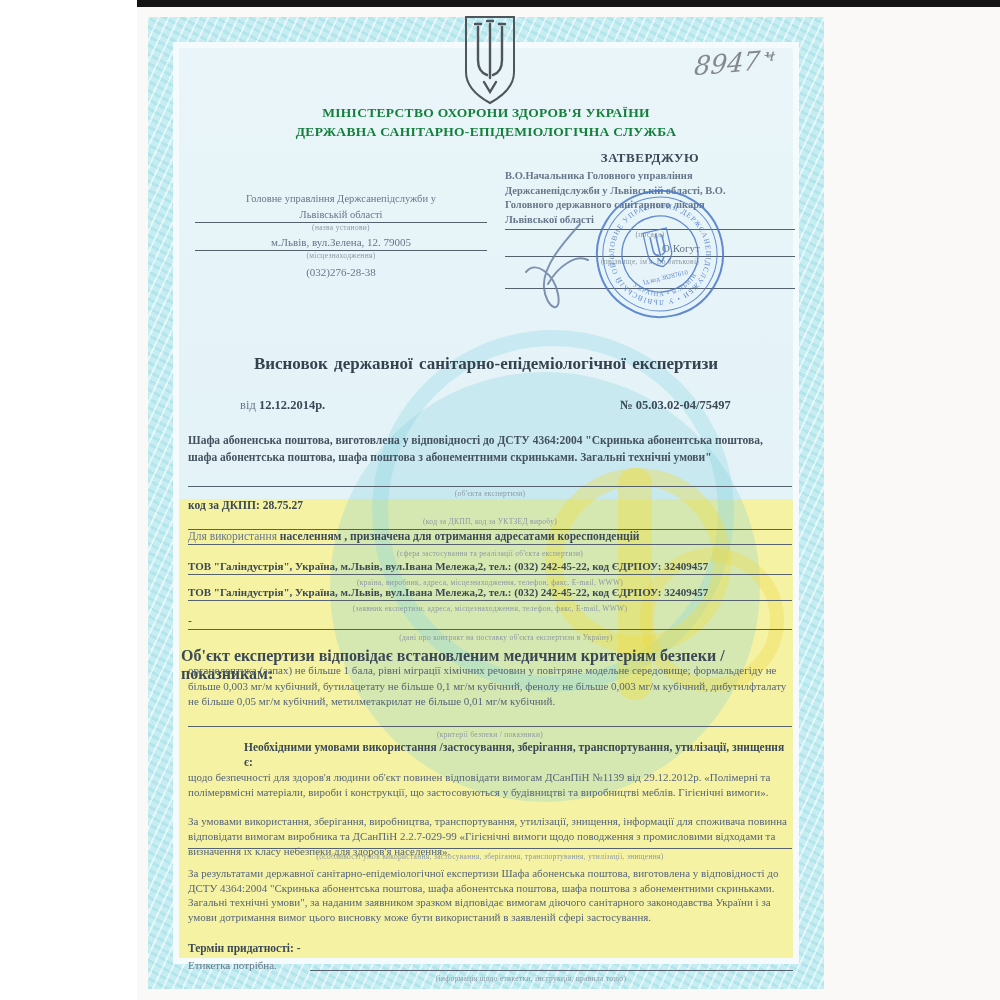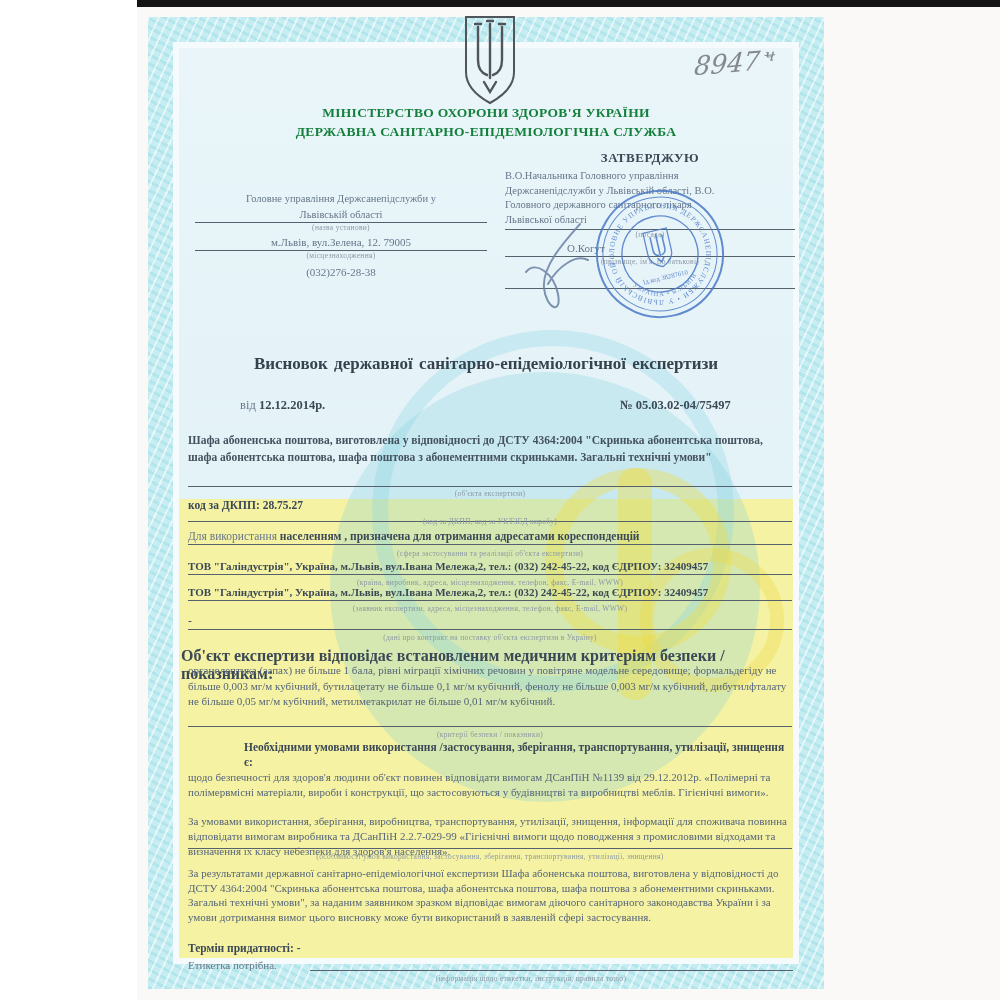--- a/index.html
+++ b/index.html
@@ -86,28 +86,28 @@
     <div class="t gray" style="font-size:10.5px;line-height:14.5px;">Головне управління Держсанепідслужби у</div>
     <div class="t gray ul" style="font-size:10.5px;line-height:15px;">Львівській області</div>
     <div class="cap">(назва установи)</div>
     <div class="t gray ul" style="font-size:11px;line-height:16px;margin-top:2px;">м.Львів, вул.Зелена, 12. 79005</div>
     <div class="cap">(місцезнаходження)</div>
     <div class="t gray" style="font-size:11px;margin-top:4px;">(032)276-28-38</div>
   </div>
 
   <div class="abs" style="left:505px;top:150px;width:290px;">
     <div class="b ctr" style="font-size:13px;letter-spacing:.5px;">ЗАТВЕРДЖУЮ</div>
-    <div class="t gray" style="font-size:10.5px;line-height:14.5px;margin-top:3px;">
+    <div class="t gray" style="font-size:10.5px;line-height:14.5px;margin-top:3px;font-weight:bold;">
       <div>В.О.Начальника Головного управління</div>
       <div>Держсанепідслужби у Львівській області, В.О.</div>
       <div>Головного державного санітарного лікаря</div>
       <div class="ul" style="padding-bottom:2px;">Львівської області</div>
     </div>
     <div class="cap">(посада)</div>
-    <div class="t gray ul" style="font-size:11px;line-height:15px;margin-top:2px;padding-left:62px;">О.Когут</div>
+    <div class="t gray ul" style="font-size:11px;line-height:15px;margin-top:2px;padding-left:62px;text-align:center;">О.Когут</div>
     <div class="cap">(прізвище, ім'я, по батькові)</div>
     <div class="ul" style="height:22px;"></div>
   </div>
 
   <div class="abs sig">
     <svg width="80" height="105" viewBox="0 0 80 105">
       <path d="M62,4 C46,22 24,46 26,68 C28,88 44,96 40,74 C36,54 18,40 8,52 M30,64 C40,46 58,34 70,40" fill="none" stroke="#6b80a4" stroke-width="2" stroke-linecap="round"></path>
     </svg>
   </div>
 
@@ -143,38 +143,38 @@
   <div class="abs" style="left:240px;top:398px;font-size:12.5px;">
     <span class="gray">від</span>
     <span class="b">12.12.2014р.</span>
   </div>
   <div class="abs b" style="left:620px;top:398px;font-size:12.5px;">№ 05.03.02-04/75497</div>
 
   <div class="abs t" style="left:188px;top:432px;width:604px;font-weight:600;">Шафа абоненська поштова, виготовлена у відповідності до ДСТУ 4364:2004 "Скринька абонентська поштова, шафа абонентська поштова, шафа поштова з абонементними скриньками. Загальні технічні умови"</div>
   <div class="abs ul" style="left:188px;top:472px;width:604px;height:14px;"></div>
   <div class="abs cap" style="left:188px;top:489px;width:604px;">(об'єкта експертизи)</div>
 
-  <div class="abs b ul" style="left:188px;top:499px;width:604px;font-size:11.5px;padding-bottom:10px;">код за ДКПП: 28.75.27</div>
+  <div class="abs b ul" style="left:188px;top:499px;width:604px;font-size:11.5px;padding-bottom:18px;">код за ДКПП: 28.75.27</div>
   <div class="abs cap" style="left:188px;top:517px;width:604px;">(код за ДКПП, код за УКТЗЕД виробу)</div>
 
   <div class="abs ul" style="left:188px;top:530px;width:604px;font-size:11.5px;padding-bottom:2px;">
     <span class="gray">Для використання</span>
     <span class="b">населенням , призначена для отримання адресатами кореспонденцій</span>
   </div>
   <div class="abs cap" style="left:188px;top:549px;width:604px;">(сфера застосування та реалізації об'єкта експертизи)</div>
 
   <div class="abs b ul" style="left:188px;top:560px;width:604px;font-size:11px;padding-bottom:2px;">ТОВ "Галіндустрія", Україна, м.Львів, вул.Івана Мележа,2, тел.: (032) 242-45-22, код ЄДРПОУ: 32409457</div>
   <div class="abs cap" style="left:188px;top:578px;width:604px;">(країна, виробник, адреса, місцезнаходження, телефон, факс, E-mail, WWW)</div>
 
   <div class="abs b ul" style="left:188px;top:586px;width:604px;font-size:11px;padding-bottom:2px;">ТОВ "Галіндустрія", Україна, м.Львів, вул.Івана Мележа,2, тел.: (032) 242-45-22, код ЄДРПОУ: 32409457</div>
   <div class="abs cap" style="left:188px;top:604px;width:604px;">(заявник експертизи, адреса, місцезнаходження, телефон, факс, E-mail, WWW)</div>
 
   <div class="abs t" style="left:188px;top:612px;">-</div>
   <div class="abs ul" style="left:188px;top:615px;width:604px;height:14px;"></div>
-  <div class="abs cap" style="left:188px;top:633px;width:604px;">(дані про контракт на поставку об'єкта експертизи в Україну)</div>
+  <div class="abs cap" style="left:204px;top:633px;width:604px;">(дані про контракт на поставку об'єкта експертизи в Україну)</div>
 
   <div class="abs b" style="left:181px;top:647px;width:604px;font-size:16px;">Об'єкт експертизи  відповідає  встановленим  медичним критеріям безпеки / показникам:</div>
   <div class="abs t" style="left:188px;top:663px;width:604px;font-size:11px;line-height:15.5px;color:#55657a;">органолептика (запах) не більше 1 бала, рівні міграції хімічних речовин у повітряне модельне середовище; формальдегіду  не більше 0,003 мг/м кубічний, бутилацетату  не більше 0,1 мг/м кубічний, фенолу  не більше 0,003 мг/м кубічний, дибутилфталату не більше 0,05 мг/м кубічний, метилметакрилат не більше 0,01 мг/м кубічний.</div>
   <div class="abs ul" style="left:188px;top:712px;width:604px;height:14px;"></div>
   <div class="abs cap" style="left:188px;top:730px;width:604px;">(критерії безпеки / показники)</div>
 
   <div class="abs b" style="left:204px;top:740px;width:604px;font-size:11.5px;line-height:15px;margin-left:40px;">
     <div>Необхідними умовами  використання /застосування, зберігання, транспортування, утилізації, знищення</div>
     <div>є:</div>
   </div>

